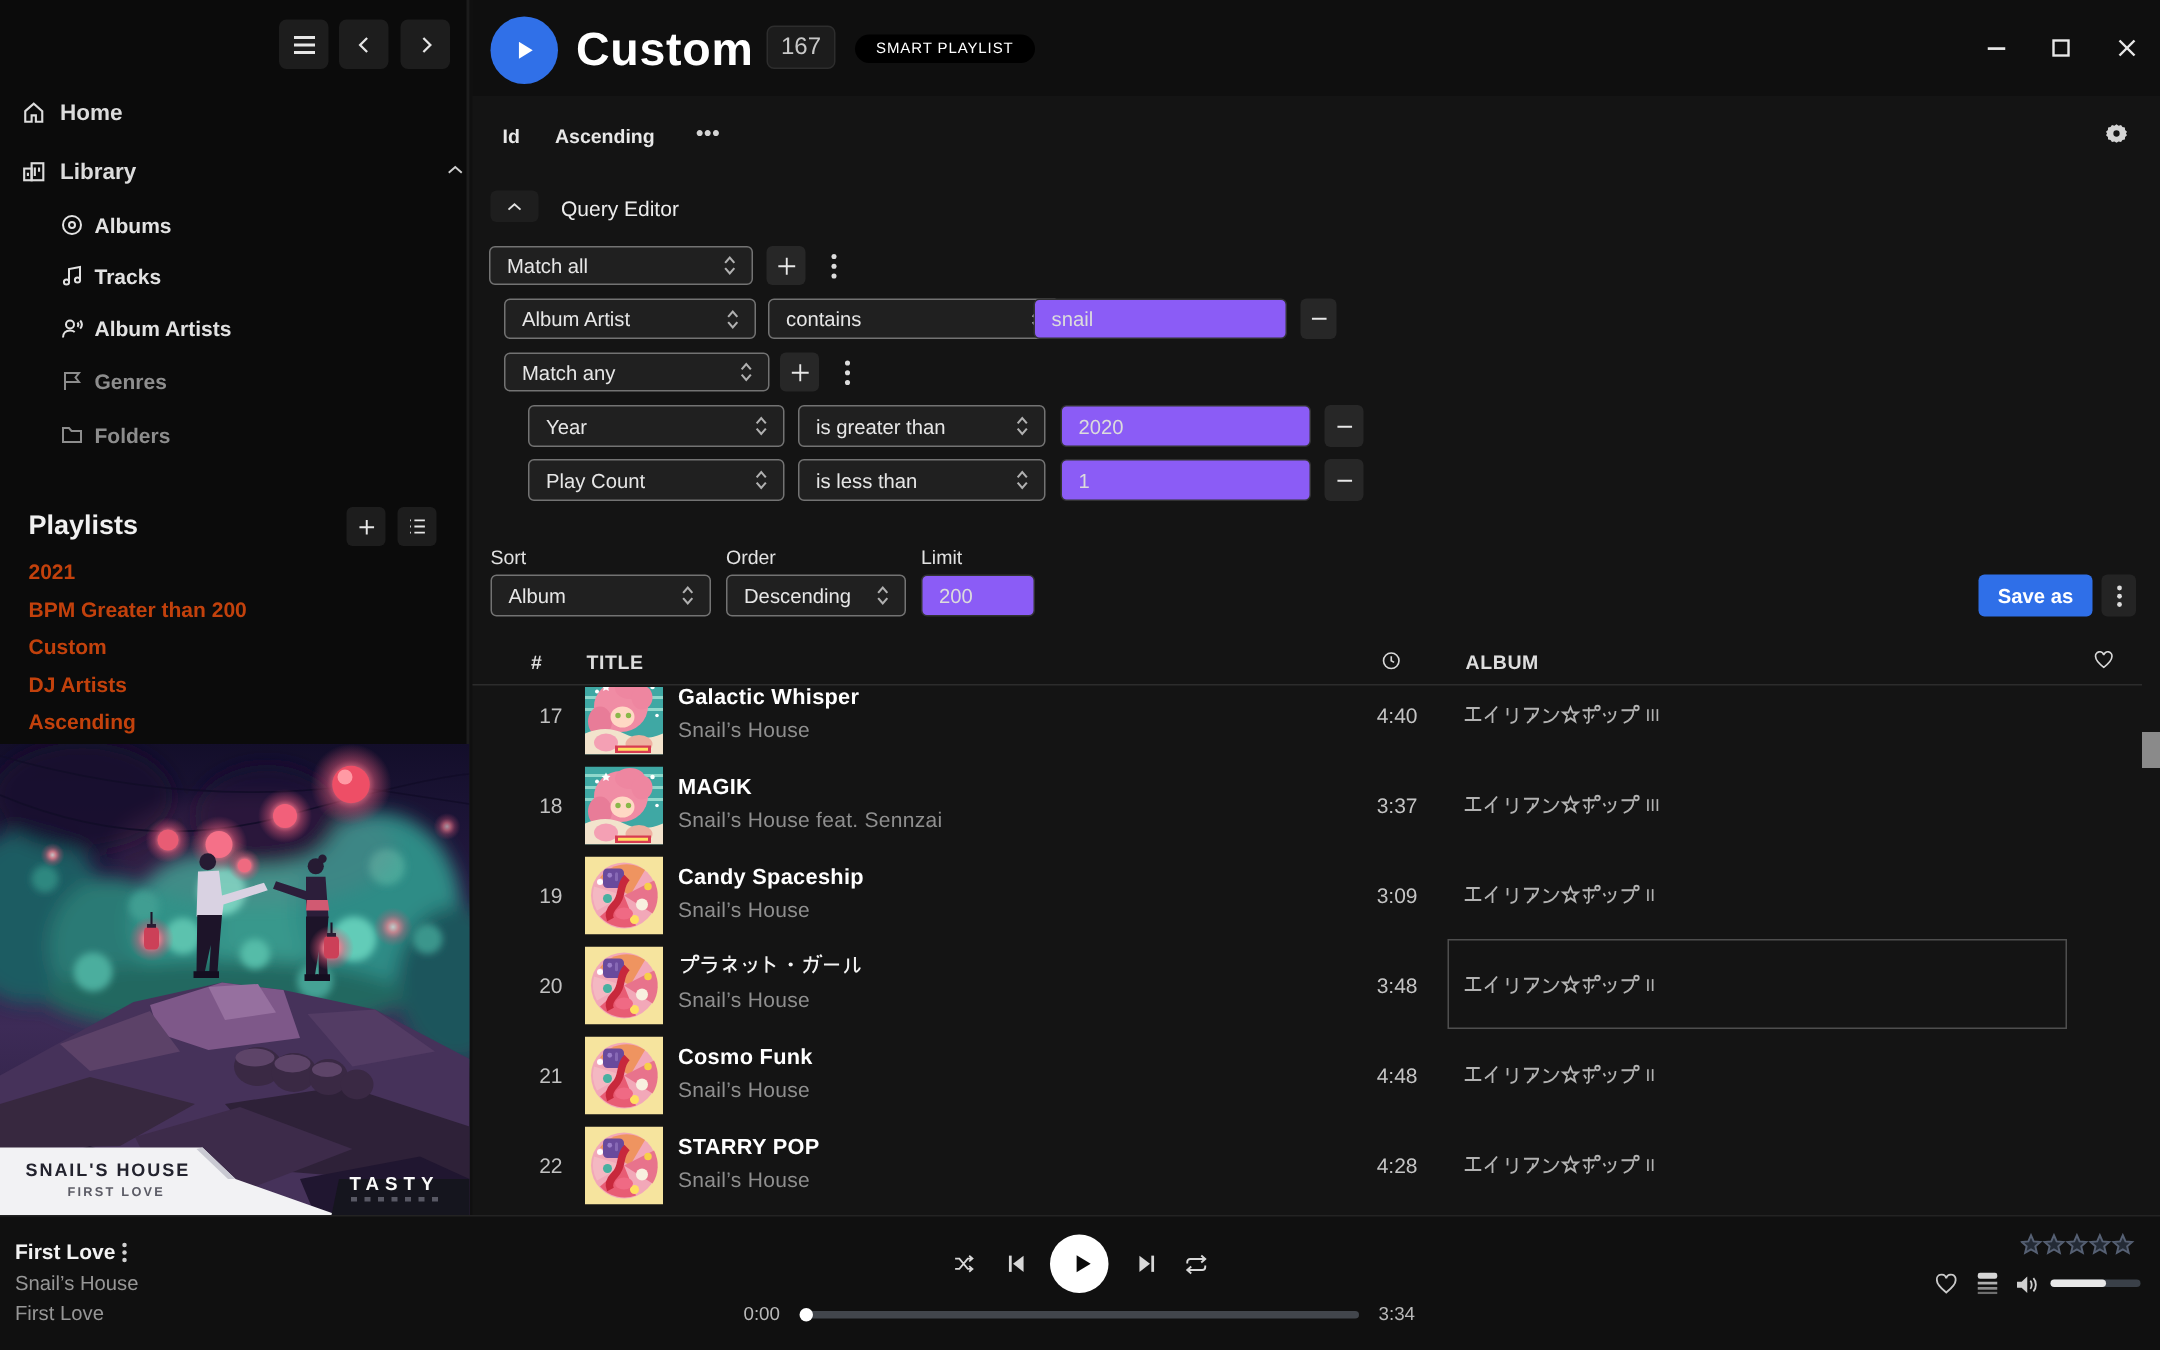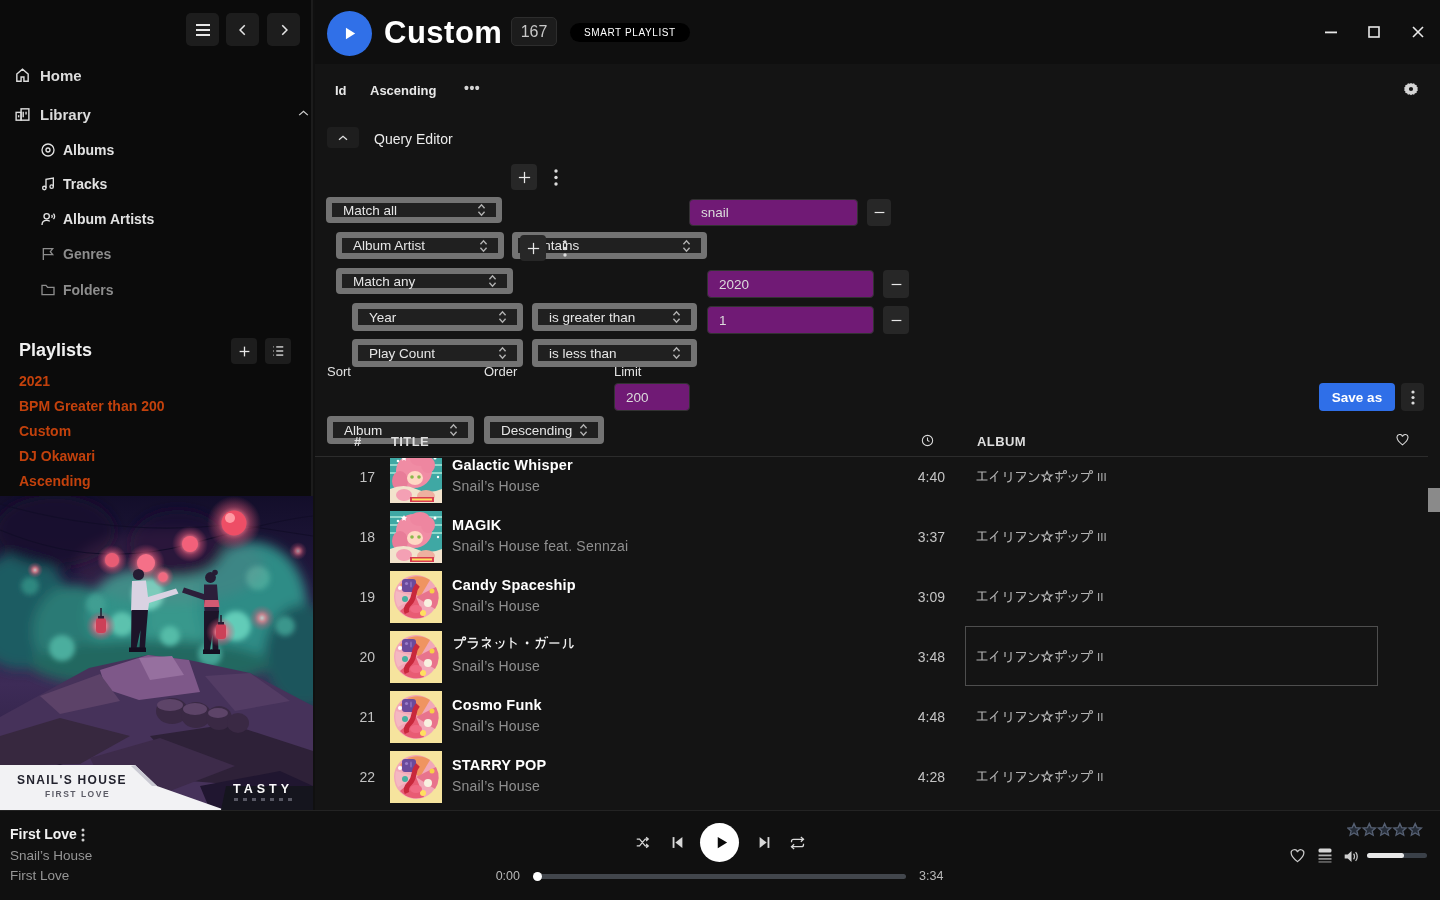--- a/index.html
+++ b/index.html
@@ -39,24 +39,24 @@
   border-radius:5px; color:#c8c8c8; font-size:16px; display:flex; align-items:center; justify-content:center; }
 #smart { position:absolute; left:255px; top:23px; height:19px; background:#000; border-radius:10px;
   color:#fff; font-size:10px; font-weight:normal; letter-spacing:0.6px; padding:0 14px;
   display:flex; align-items:center; }
 .winbtn { position:absolute; top:0; color:#e8e8e8; }
 #strip-id { position:absolute; left:20px; top:83px; font-size:13px; font-weight:bold; color:#e8e8e8; }
 #strip-asc { position:absolute; left:55px; top:83px; font-size:13px; font-weight:bold; color:#e8e8e8; }
 #strip-dots { position:absolute; left:149px; top:80px; font-size:14px; font-weight:bold; color:#d4d4d4; letter-spacing:0.5px;}
 
 
-.sel { position:absolute; background:#202020; border:6px solid #737373; border-radius:4px;
-  color:#e6e6e6; font-size:13.5px; display:flex; align-items:center; padding-left:11px;margin-top:33px; }
+.sel { position:absolute; background:#202020; border:1px solid #737373; border-radius:4px;
+  color:#e6e6e6; font-size:13.5px; display:flex; align-items:center; padding-left:11px; }
 .sel .car { position:absolute; right:10px; top:50%; transform:translateY(-50%); }
-.inp { position:absolute; background:#701a75; border:1px solid #323232; border-radius:4px;
+.inp { position:absolute; background:#8b5cf6; border:1px solid #323232; border-radius:4px;
   color:#dcdcdc; font-size:13.5px; display:flex; align-items:center; padding-left:11px; }
 .qbtn { position:absolute; background:#272727; border-radius:4px; color:#e0e0e0;
   display:flex; align-items:center; justify-content:center; }
 .lbl { position:absolute; font-size:13px; color:#e2e2e2; }
 #saveas { position:absolute; left:1004px; top:383px; width:76px; height:28px; background:#2f6fe8;
   border-radius:4px; color:#fff; font-size:13.5px; font-weight:bold;
   display:flex; align-items:center; justify-content:center; }
 
 
 #thead { position:absolute; left:0; top:424px; width:1113px; height:33px;
@@ -274,21 +274,21 @@
           <line x1="9" y1="12" x2="21" y2="12"></line>
           <line x1="9" y1="19" x2="21" y2="19"></line>
           <line x1="4" y1="5" x2="5" y2="5"></line>
           <line x1="4" y1="12" x2="5" y2="12"></line>
           <line x1="4" y1="19" x2="5" y2="19"></line>
         </svg>
     </div>
     <div class="plitem" style="top:373px">2021</div>
     <div class="plitem" style="top:398px">BPM Greater than 200</div>
     <div class="plitem" style="top:423px">Custom</div>
-    <div class="plitem" style="top:448px">DJ Okawari</div>
+    <div class="plitem" style="top:448px">DJ Artists</div>
     <div class="plitem" style="top:473px">Ascending</div>
 
     <div id="artwork">
       <svg width="313" height="314" viewBox="0 0 313 314">
         <defs>
           <linearGradient id="sky" x1="0" y1="0" x2="0" y2="1">
             <stop offset="0" stop-color="#130e2a"></stop>
             <stop offset="0.35" stop-color="#261b44"></stop>
             <stop offset="0.6" stop-color="#3d2b57"></stop>
             <stop offset="1" stop-color="#271c3a"></stop>

